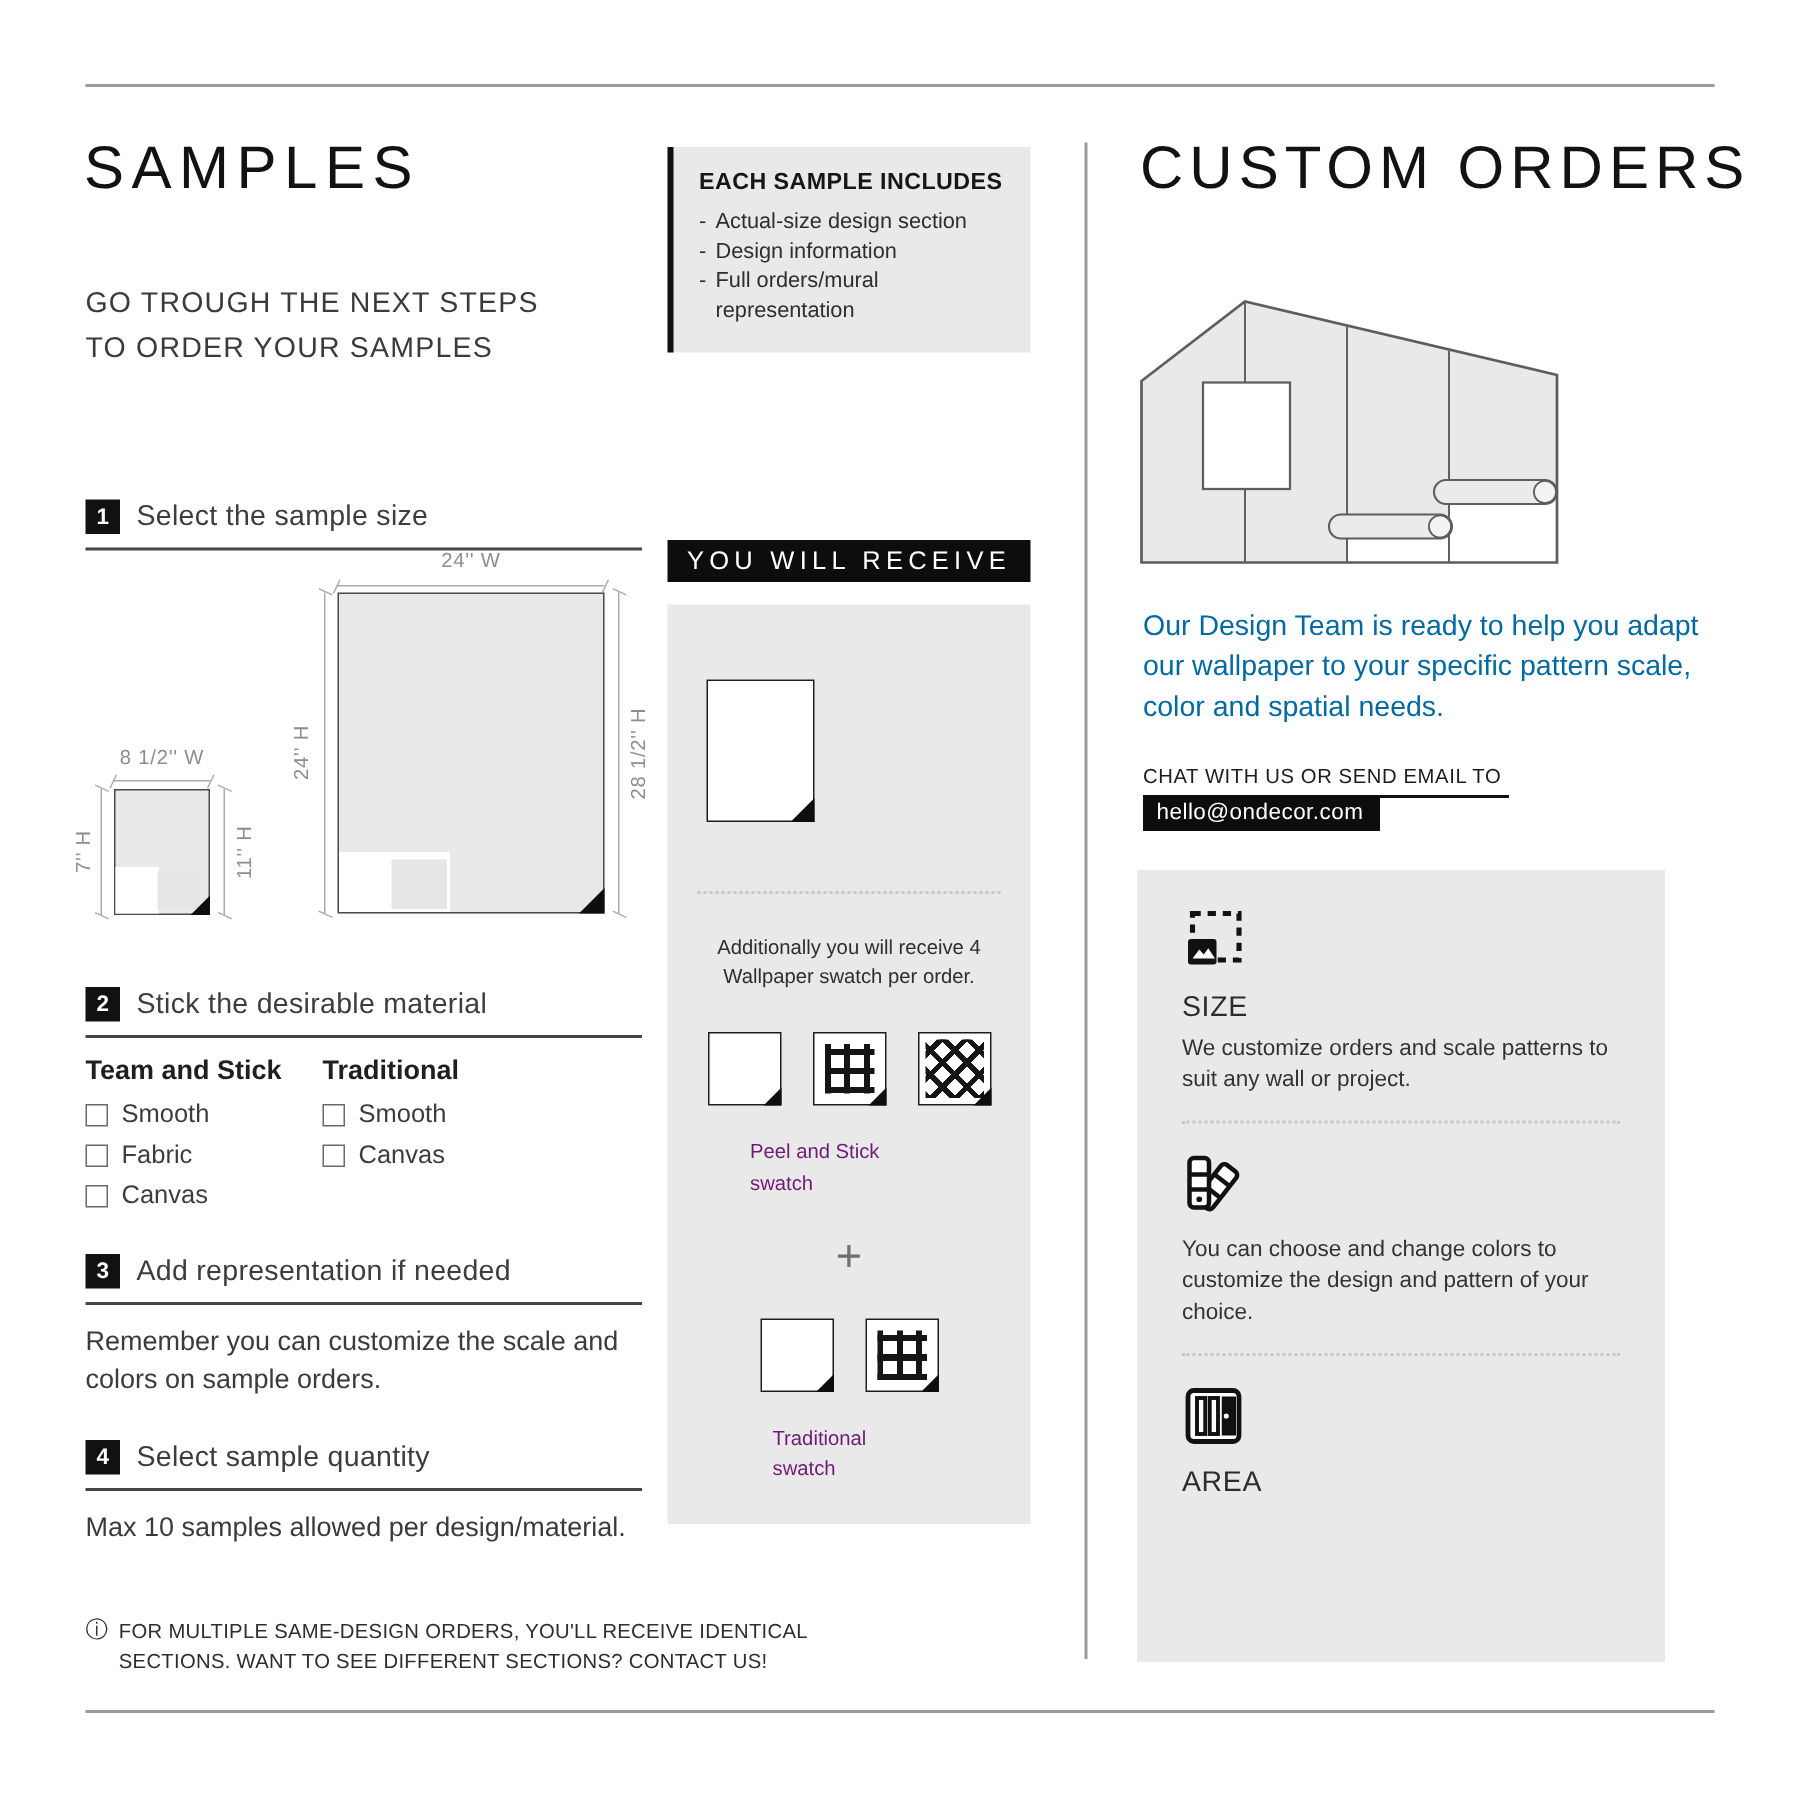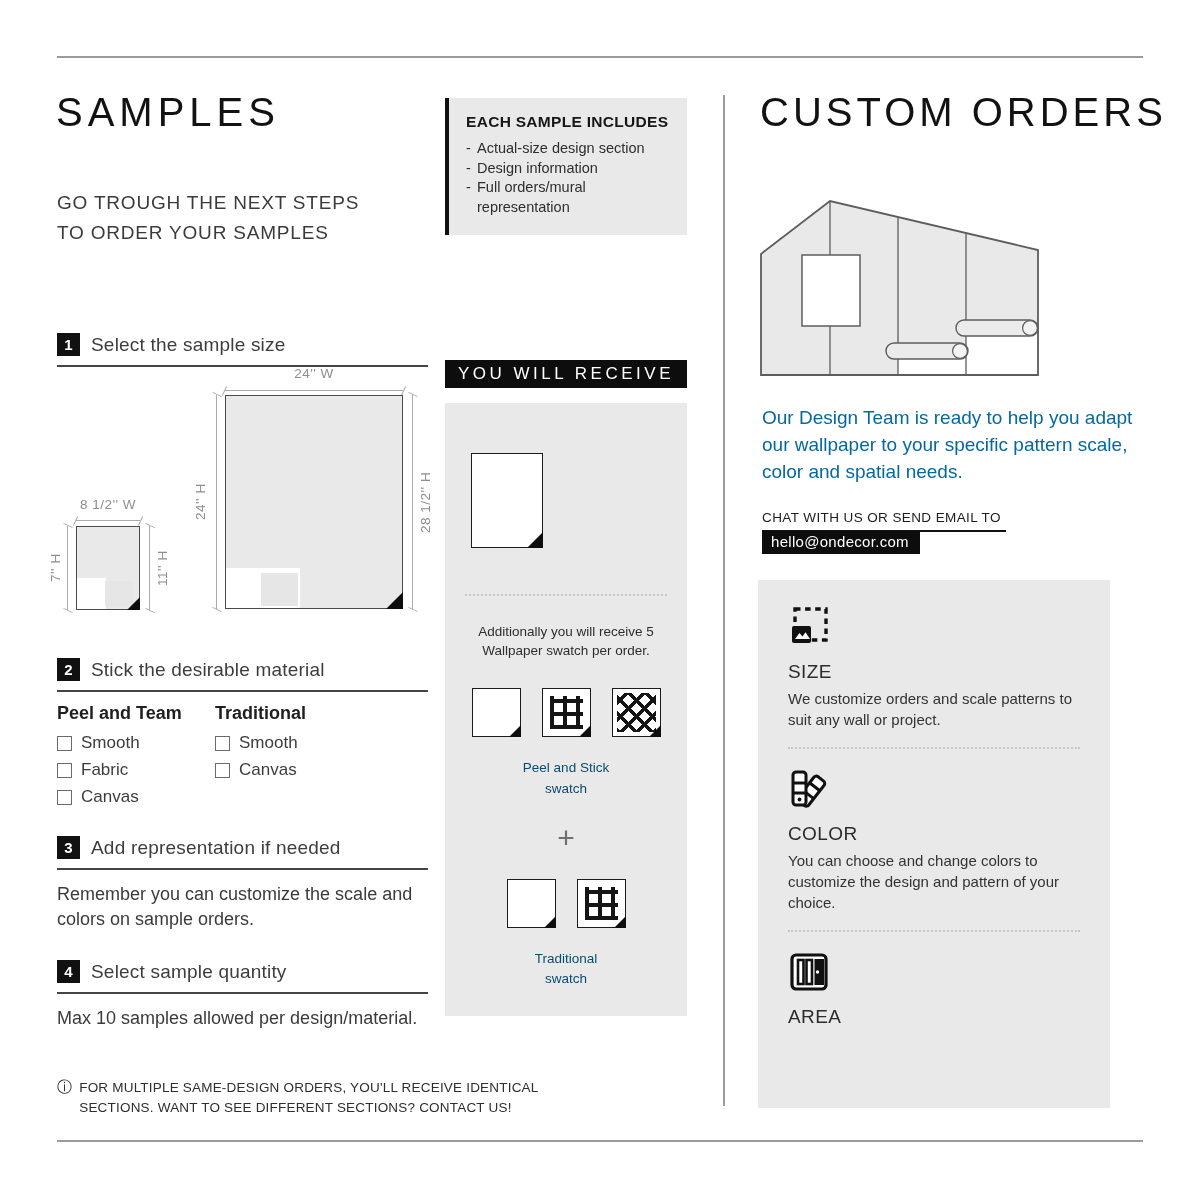--- a/index.html
+++ b/index.html
@@ -68,21 +68,21 @@
   .additional{margin:26px 13px 0;text-align:center;font-size:13.5px;line-height:1.42;color:#2e2e2e}
   .swatch-row{display:flex;justify-content:center;gap:21px;margin-top:28px}
   .swatch{width:49px;height:49px;background:#fff;border:1px solid #1c1c1c;position:relative;box-sizing:border-box}
   .swatch .fold{border-left-width:12px;border-bottom-width:12px}
   .grid-fill{position:absolute;inset:7px;
     background:repeating-linear-gradient(0deg,#151515 0 4px,transparent 4px 13px),
                repeating-linear-gradient(90deg,#151515 0 4px,transparent 4px 13px)}
   .cross-fill{position:absolute;inset:4px;
     background:repeating-linear-gradient(45deg,#151515 0 3.5px,transparent 3.5px 11.5px),
                repeating-linear-gradient(-45deg,#151515 0 3.5px,transparent 3.5px 11.5px)}
-  .swatch-label{margin-top:21px;text-align:center;font-size:13.5px;line-height:1.5;color:#0c4a6e}
+  .swatch-label{margin-top:21px;text-align:left;font-size:13.5px;line-height:1.5;color:#701a75}
   .plus{margin-top:22px;text-align:center;font-size:30px;font-weight:300;color:#6f6f6f}
 
   
   .v-divider{position:absolute;left:723px;top:95px;width:2px;height:1011px;background:#9c9c9c}
   .house-wrap{position:absolute;left:760px;top:197px}
   .custom-intro{position:absolute;left:762px;top:404px;width:372px;font-size:19px;line-height:1.43;color:#0369a1}
   .chat-label{position:absolute;left:762px;top:510px;font-size:13.5px;letter-spacing:.4px;color:#1d1d1d;
     border-bottom:2px solid #111;padding:0 5px 5px 0;white-space:nowrap}
   .email-badge{position:absolute;left:762px;top:531px;background:#0d0d0d;color:#fff;font-size:15px;
     padding:2px 11px 4px 9px;letter-spacing:.3px;white-space:nowrap}
@@ -147,21 +147,21 @@
   </div>
 </div>
 
 <div class="step" style="top:658px">
   <div class="step-header">
     <span class="step-num">2</span>
     <span class="step-title">Stick the desirable material</span>
   </div>
   <div class="materials">
     <div class="mat-col1">
-      <div class="mat-title">Peel and Team</div>
+      <div class="mat-title">Team and Stick</div>
       <div class="mat-option">
         <span class="checkbox"></span>
         <span>Smooth</span>
       </div>
       <div class="mat-option">
         <span class="checkbox"></span>
         <span>Fabric</span>
       </div>
       <div class="mat-option">
         <span class="checkbox"></span>
@@ -205,21 +205,21 @@
 
 <div class="receive-banner">YOU WILL RECEIVE</div>
 
 <div class="receive-panel">
   <div class="sheet-row">
     <div class="sheet">
       <div class="fold"></div>
     </div>
   </div>
   <div class="dotted"></div>
-  <div class="additional">Additionally you will receive 5 Wallpaper swatch per order.</div>
+  <div class="additional">Additionally you will receive 4 Wallpaper swatch per order.</div>
 
   <div class="swatch-row">
     <div class="swatch">
       <div class="fold"></div>
     </div>
     <div class="swatch">
       <div class="grid-fill"></div>
       <div class="fold"></div>
     </div>
     <div class="swatch">
@@ -290,21 +290,20 @@
           <rect x="16" y="7" width="13" height="31" rx="3" fill="#fff" stroke="#111" stroke-width="3"></rect>
           <line x1="16" y1="17" x2="29" y2="17" stroke="#111" stroke-width="3"></line>
           <line x1="16" y1="27" x2="29" y2="27" stroke="#111" stroke-width="3"></line>
         </g>
         <rect x="5" y="4" width="13" height="33" rx="3" fill="#fff" stroke="#111" stroke-width="3"></rect>
         <line x1="5" y1="15" x2="18" y2="15" stroke="#111" stroke-width="3"></line>
         <line x1="5" y1="25" x2="18" y2="25" stroke="#111" stroke-width="3"></line>
         <circle cx="11.5" cy="31.5" r="1.9" fill="#111"></circle>
       </svg>
     </div>
-    <div class="f-title">COLOR</div>
     <div class="f-text">You can choose and change colors to customize the design and pattern of your choice.</div>
   </div>
   <div class="f-divider"></div>
 
   <div class="feature">
     <div class="f-icon">
       <svg width="42" height="42" viewBox="0 0 42 42">
         <rect x="4" y="4" width="34" height="34" rx="4" fill="#fff" stroke="#111" stroke-width="3.2"></rect>
         <rect x="10" y="9" width="5.5" height="24" fill="#fff" stroke="#111" stroke-width="2.6"></rect>
         <rect x="18.5" y="9" width="5.5" height="24" fill="#fff" stroke="#111" stroke-width="2.6"></rect>

